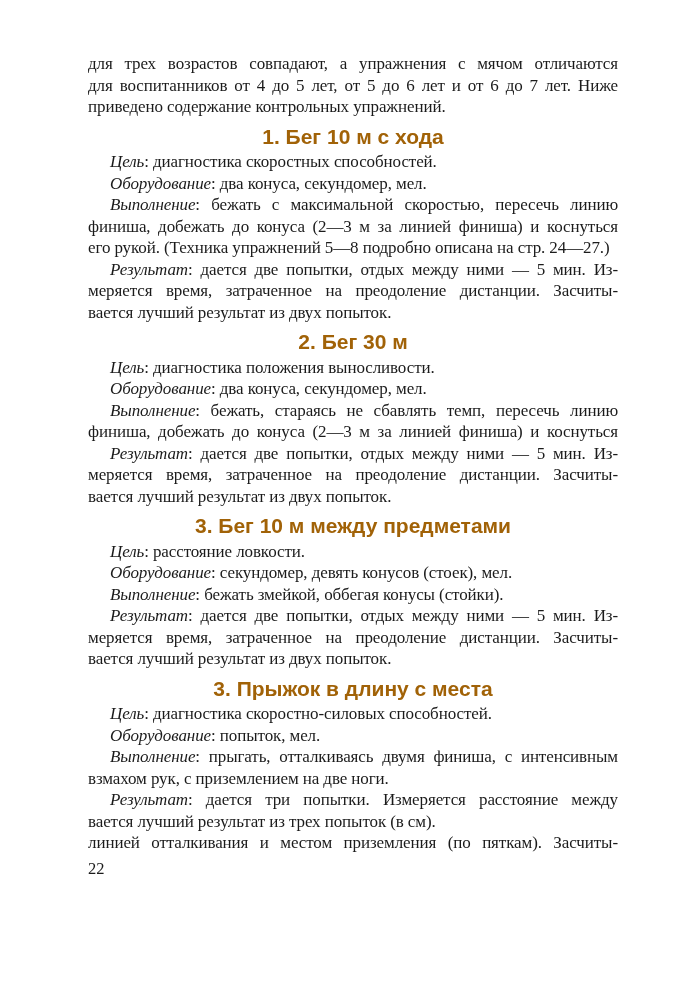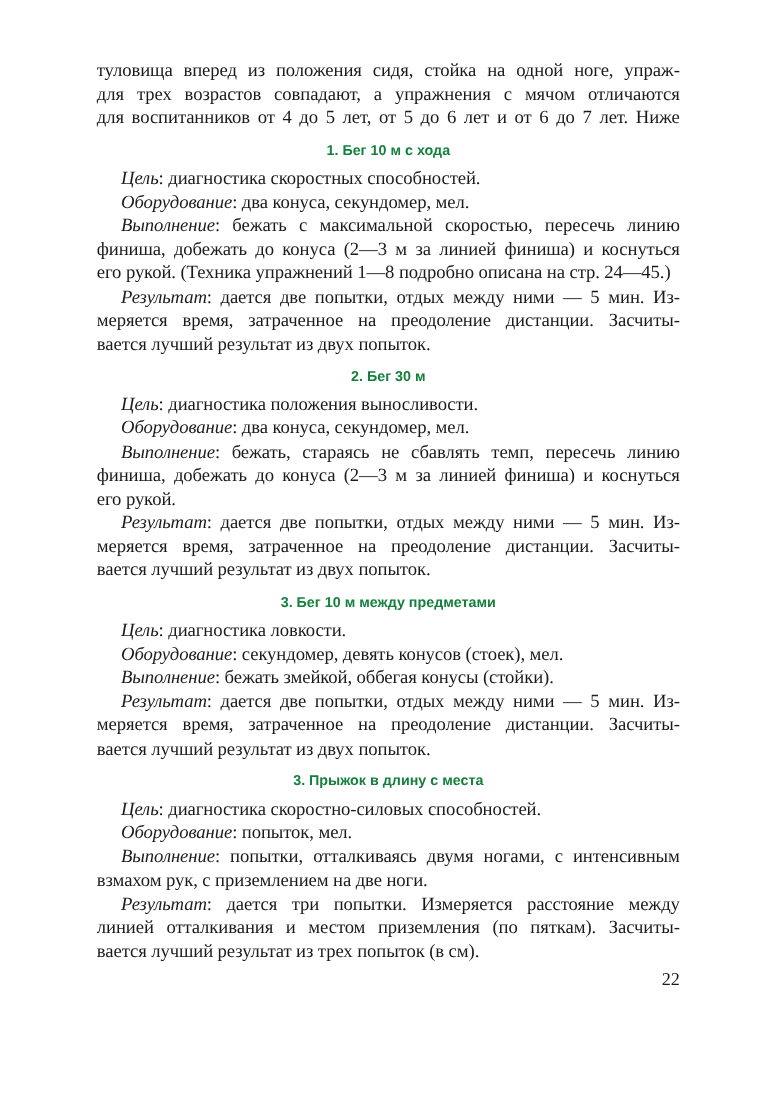--- a/index.html
+++ b/index.html
@@ -20,78 +20,77 @@
     line-height: 21.5px;
     letter-spacing: -0.1px;
   }
   .line { text-align: left; white-space: normal; }
   .line.j { text-align: justify; text-align-last: justify; -moz-text-align-last: justify; }
   .line.ind { text-indent: 22px; }
   .lbl { }
   .heading {
     font-family: "Liberation Sans", sans-serif;
     font-weight: 700;
-    font-size: 13px;
+    font-size: 21px;
     line-height: 21.5px;
     text-align: center;
     margin: 8px 0 4px 0;
-    color: #15803d;
+    color: #a16207;
     letter-spacing: 0;
   }
   .pageno {
     width: 530px;
     margin-top: 4px;
-    text-align: right;
+    text-align: left;
     font-size: 16.5px;
     line-height: 21.5px;
   }
 </style>
 </head>
 <body>
 
 <div class="page">
   <div class="textblock">
 
-    <div class="line j">туловища вперед из положения сидя, стойка на одной ноге, упраж-</div>
     <div class="line j">для трех возрастов совпадают, а упражнения с мячом отличаются</div>
     <div class="line j">для воспитанников от 4 до 5 лет, от 5 до 6 лет и от 6 до 7 лет. Ниже</div>
+    <div class="line">приведено содержание контрольных упражнений.</div>
 
     <div class="heading">1. Бег 10 м с хода</div>
     <div class="line ind"><em class="lbl">Цель</em><span>: диагностика скоростных способностей.</span></div>
     <div class="line ind"><em class="lbl">Оборудование</em><span>: два конуса, секундомер, мел.</span></div>
     <div class="line ind j"><em class="lbl">Выполнение</em><span>: бежать с максимальной скоростью, пересечь линию</span></div>
     <div class="line j">финиша, добежать до конуса (2—3 м за линией финиша) и коснуться</div>
-    <div class="line">его рукой. (Техника упражнений 1—8 подробно описана на стр. 24—45.)</div>
+    <div class="line">его рукой. (Техника упражнений 5—8 подробно описана на стр. 24—27.)</div>
     <div class="line ind j"><em class="lbl">Результат</em><span>: дается две попытки, отдых между ними — 5 мин. Из-</span></div>
     <div class="line j">меряется время, затраченное на преодоление дистанции. Засчиты-</div>
     <div class="line">вается лучший результат из двух попыток.</div>
 
     <div class="heading">2. Бег 30 м</div>
     <div class="line ind"><em class="lbl">Цель</em><span>: диагностика положения выносливости.</span></div>
     <div class="line ind"><em class="lbl">Оборудование</em><span>: два конуса, секундомер, мел.</span></div>
     <div class="line ind j"><em class="lbl">Выполнение</em><span>: бежать, стараясь не сбавлять темп, пересечь линию</span></div>
     <div class="line j">финиша, добежать до конуса (2—3 м за линией финиша) и коснуться</div>
-    <div class="line">его рукой.</div>
     <div class="line ind j"><em class="lbl">Результат</em><span>: дается две попытки, отдых между ними — 5 мин. Из-</span></div>
     <div class="line j">меряется время, затраченное на преодоление дистанции. Засчиты-</div>
     <div class="line">вается лучший результат из двух попыток.</div>
 
     <div class="heading">3. Бег 10 м между предметами</div>
-    <div class="line ind"><em class="lbl">Цель</em><span>: диагностика ловкости.</span></div>
+    <div class="line ind"><em class="lbl">Цель</em><span>: расстояние ловкости.</span></div>
     <div class="line ind"><em class="lbl">Оборудование</em><span>: секундомер, девять конусов (стоек), мел.</span></div>
     <div class="line ind"><em class="lbl">Выполнение</em><span>: бежать змейкой, оббегая конусы (стойки).</span></div>
     <div class="line ind j"><em class="lbl">Результат</em><span>: дается две попытки, отдых между ними — 5 мин. Из-</span></div>
     <div class="line j">меряется время, затраченное на преодоление дистанции. Засчиты-</div>
     <div class="line">вается лучший результат из двух попыток.</div>
 
     <div class="heading">3. Прыжок в длину с места</div>
     <div class="line ind"><em class="lbl">Цель</em><span>: диагностика скоростно-силовых способностей.</span></div>
     <div class="line ind"><em class="lbl">Оборудование</em><span>: попыток, мел.</span></div>
-    <div class="line ind j"><em class="lbl">Выполнение</em><span>: попытки, отталкиваясь двумя ногами, с интенсивным</span></div>
+    <div class="line ind j"><em class="lbl">Выполнение</em><span>: прыгать, отталкиваясь двумя финиша, с интенсивным</span></div>
     <div class="line">взмахом рук, с приземлением на две ноги.</div>
     <div class="line ind j"><em class="lbl">Результат</em><span>: дается три попытки. Измеряется расстояние между</span></div>
+    <div class="line">вается лучший результат из трех попыток (в см).</div>
     <div class="line j">линией отталкивания и местом приземления (по пяткам). Засчиты-</div>
-    <div class="line">вается лучший результат из трех попыток (в см).</div>
 
   </div>
 
   <div class="pageno">22</div>
 </div>
 
 </body></html>

